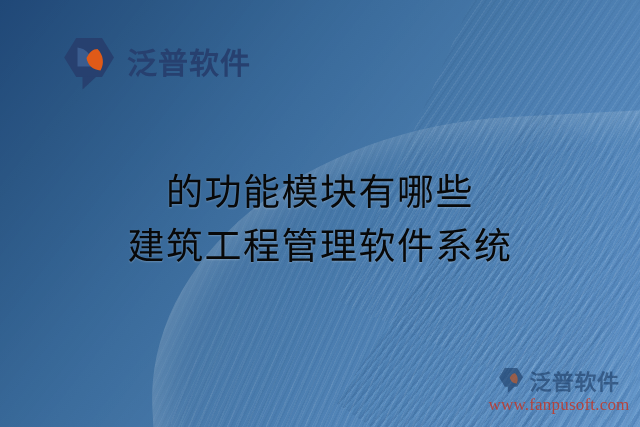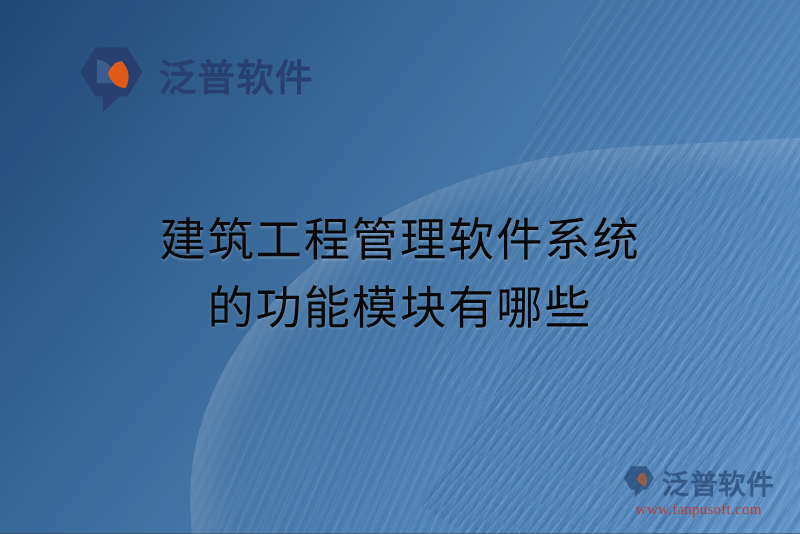--- a/index.html
+++ b/index.html
@@ -236,21 +236,21 @@
     font-family: "DejaVu Sans", "Liberation Sans", sans-serif;
     font-size: 22px;
     font-weight: 700;
     color: rgba(30,62,104,0.72);
     letter-spacing: 0.5px;
     white-space: nowrap;
   }
   .wm-url {
     margin-top: -1px;
     font-family: "Liberation Serif", "DejaVu Serif", serif;
-    font-size: 12px;
+    font-size: 17px;
     font-weight: 400;
     color: #c0392b;
     letter-spacing: 0.2px;
     white-space: nowrap;
   }
 </style>
 </head>
 <body>
 
 <div class="banner">
@@ -269,22 +269,22 @@
       <path d="M20.5 40.5 L20.5 53.5 L34.0 41.0 Z" fill="#27406f"></path>
       <path d="M15.5 11.5 C24.5 12.5 30.0 19.0 30.5 30.5 L15.5 30.5 Z" fill="#4a72a8" opacity="0.55"></path>
       <path d="M35.5 13.0 C41.5 19.0 42.5 27.5 38.5 34.5 C31.0 34.0 25.5 29.0 24.5 22.0 C27.5 16.0 31.0 13.0 35.5 13.0 Z" fill="#e05a18"></path>
     </svg>
     <div class="logo-words">
       <div class="logo-cn">泛普软件</div>
     </div>
   </div>
 
   <div class="headline">
+    <span class="headline-line">的功能模块有哪些</span>
     <span class="headline-line">建筑工程管理软件系统</span>
-    <span class="headline-line">的功能模块有哪些</span>
   </div>
 
   <div class="watermark">
     <div class="wm-row">
       <svg class="wm-mark" viewBox="0 0 54 56" aria-hidden="true">
         <path d="M14.2 2 L40.0 2 L52.0 21.5 L40.0 41.0 L14.2 41.0 L2.2 21.5 Z" fill="#1e3e68" opacity="0.78"></path>
         <path d="M20.5 40.5 L20.5 53.5 L34.0 41.0 Z" fill="#1e3e68" opacity="0.78"></path>
         <path d="M35.5 13.0 C41.5 19.0 42.5 27.5 38.5 34.5 C31.0 34.0 25.5 29.0 24.5 22.0 C27.5 16.0 31.0 13.0 35.5 13.0 Z" fill="#c4551f" opacity="0.82"></path>
       </svg>
       <span class="wm-cn">泛普软件</span>

